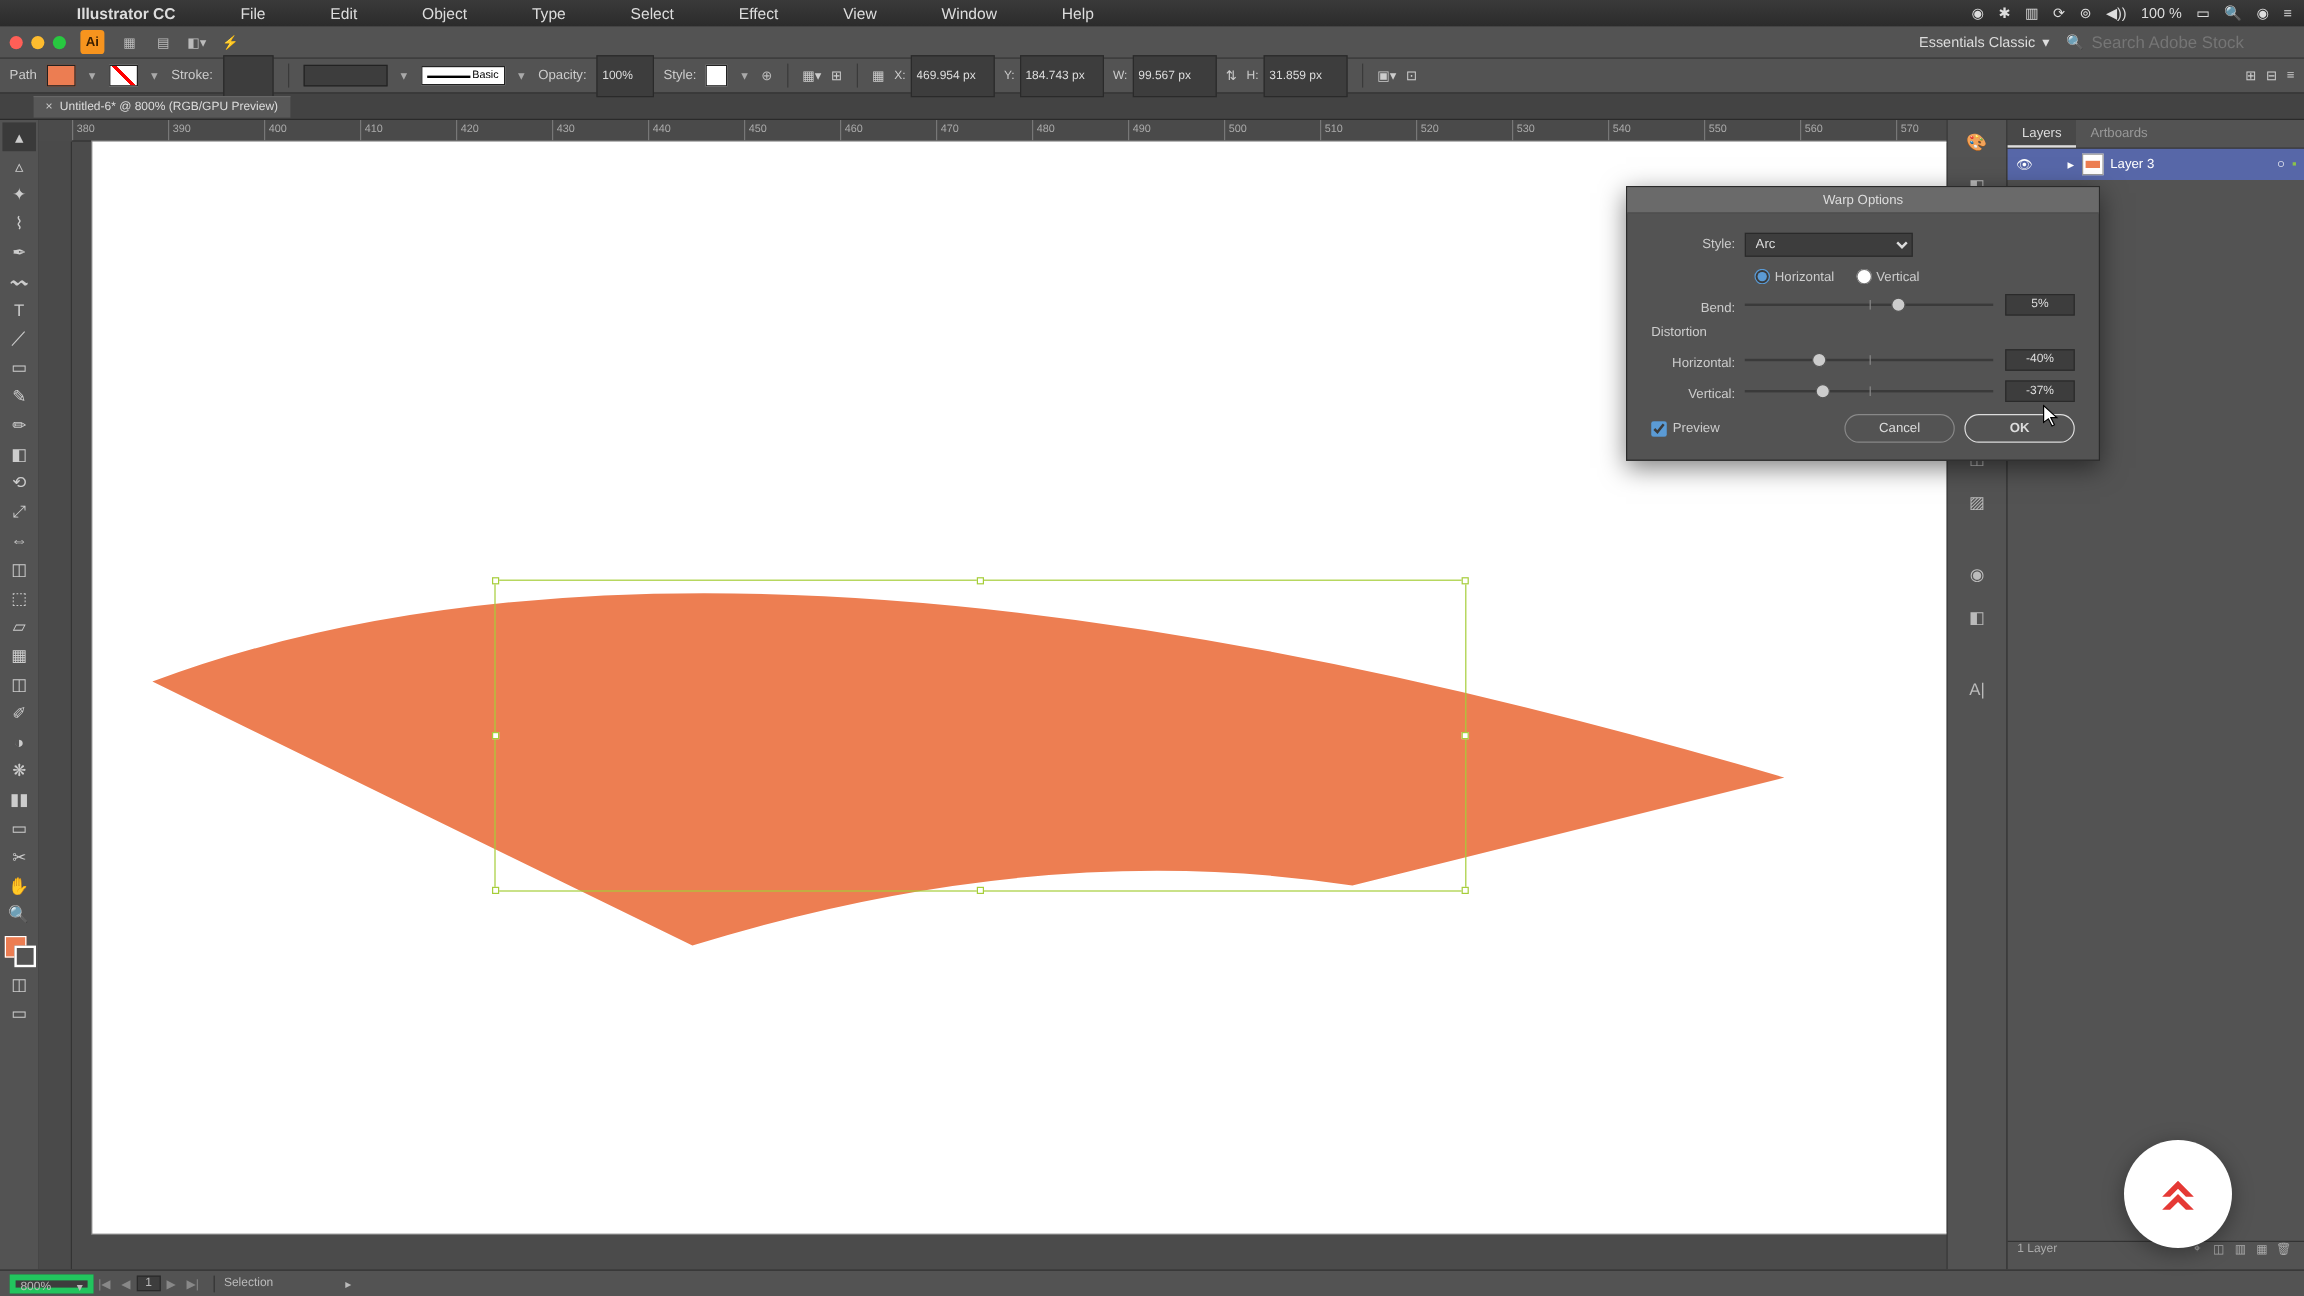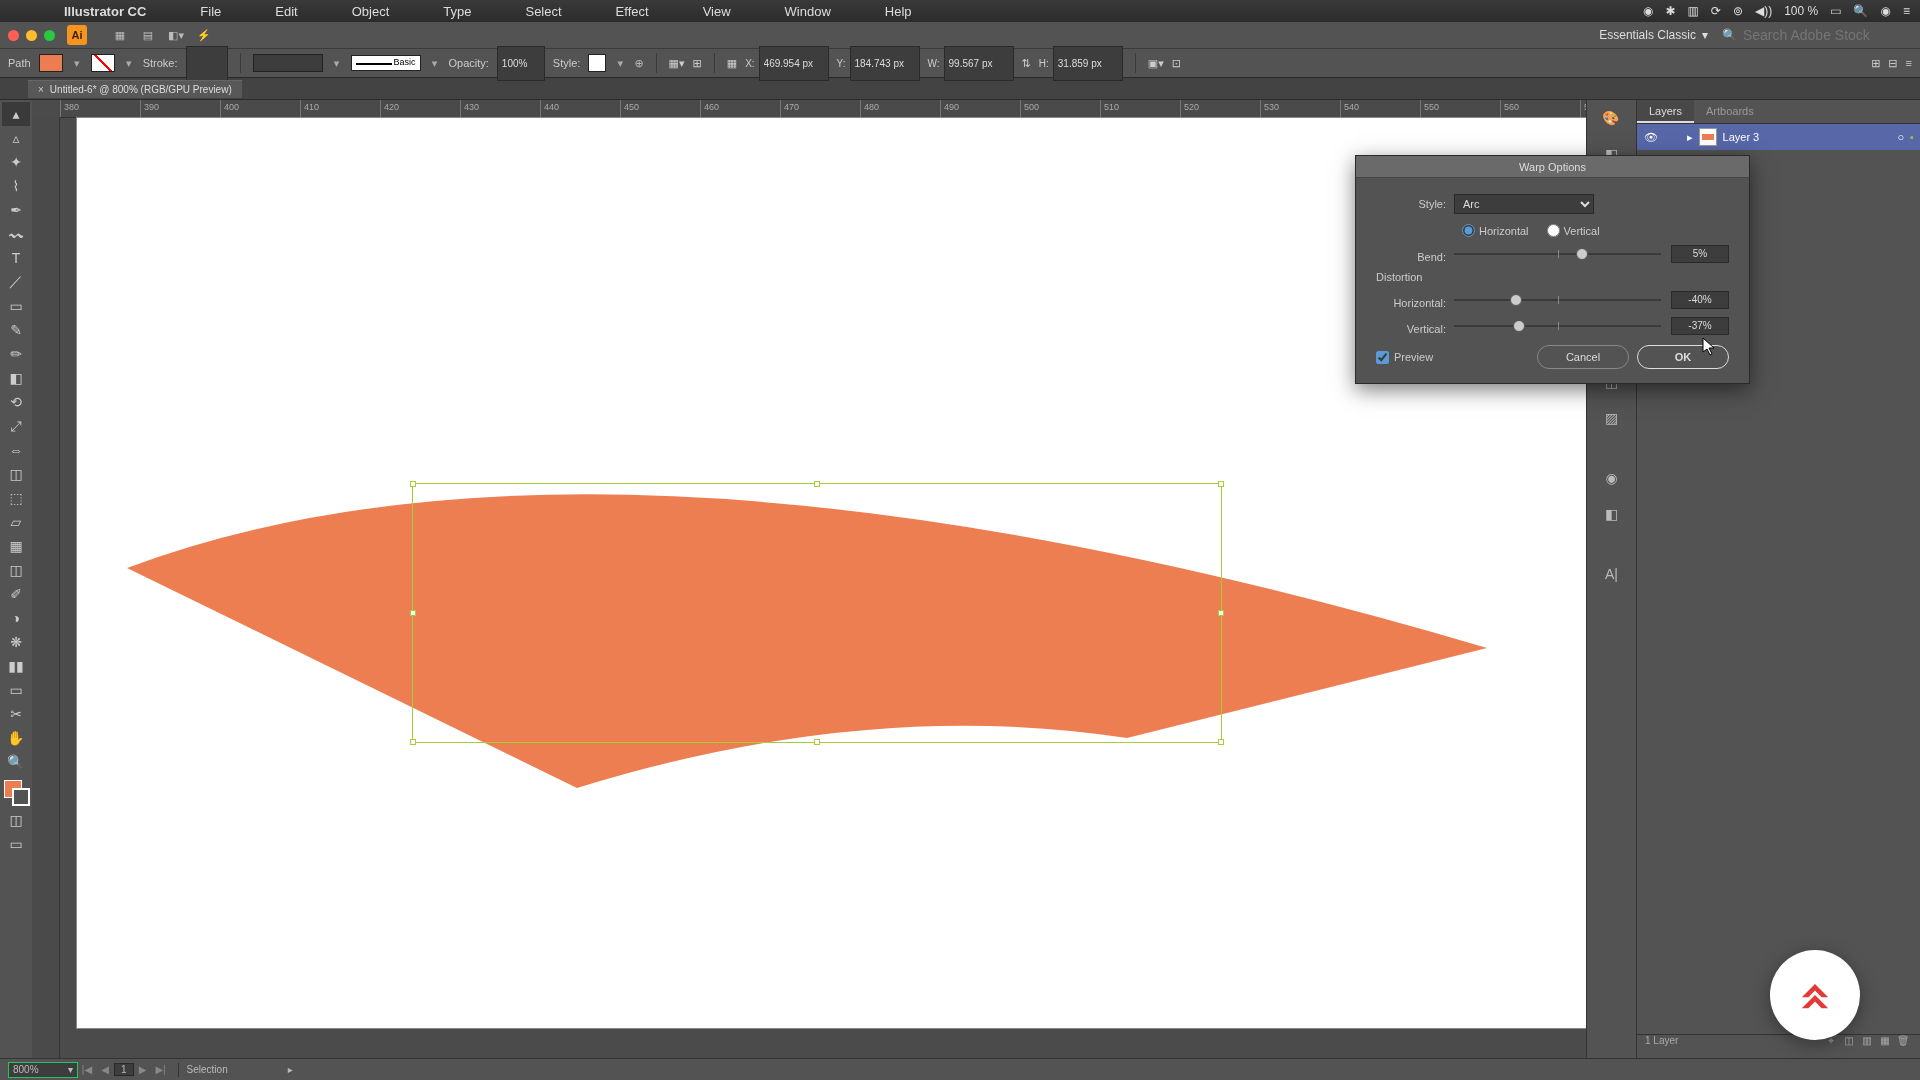--- a/index.html
+++ b/index.html
@@ -11,21 +11,21 @@
 .mac-menubar .app-name { font-weight: 600; margin-right: 14px; }
 .mac-menubar .menu-item { margin-right: 14px; cursor: default; }
 .mac-menubar .right { margin-left: auto; display: flex; align-items: center; gap: 12px; }
 .mac-menubar .right span { font-size: 12px; }
 
 
 .app-topbar { height: 26px; background: #535353; display: flex; align-items: center; padding: 0 8px; }
 .traffic { display: flex; gap: 7px; margin-right: 12px; }
 .traffic .dot { width: 11px; height: 11px; border-radius: 50%; }
 .dot.red { background:#ff5f57;} .dot.yellow{background:#febc2e;} .dot.green{background:#28c840;}
-.app-topbar .ai-badge { width:20px; height:20px; background:#f7941e; color:#3b1f00; font-weight:700; font-size:11px; display:flex; align-items:center; justify-content:center; border-radius:3px; margin-right:22px;}
+.app-topbar .ai-badge { width:20px; height:20px; background:#f7941e; color:#3b1f00; font-weight:700; font-size:11px; display:flex; align-items:center; justify-content:center; border-radius:3px; margin-right:10px;}
 .app-topbar .tb-icon { width:22px; height:22px; display:flex; align-items:center; justify-content:center; margin-right:6px; color:#bbb; }
 .app-topbar .spacer { flex:1; }
 .app-topbar .workspace { color:#ddd; font-size:12px; margin-right:14px; display:flex; align-items:center; gap:6px;}
 .app-topbar .search { display:flex; align-items:center; gap:6px; color:#999; font-size:12px; width:190px; }
 .app-topbar .search input { background:transparent; border:none; color:#ccc; font-size:14px; width:150px; outline:none;}
 
 
 .control-bar { height: 30px; background: #535353; border-top:1px solid #3a3a3a; border-bottom:1px solid #2a2a2a; display:flex; align-items:center; padding:0 8px; gap:8px; font-size:11px; color:#ccc;}
 .control-bar .label { color:#ccc; }
 .control-bar .swatch { width:24px; height:18px; border:1px solid #222; display:inline-block; }
@@ -71,21 +71,21 @@
 .h-tl{top:-3px;left:-3px;} .h-tr{top:-3px;right:-3px;} .h-bl{bottom:-3px;left:-3px;} .h-br{bottom:-3px;right:-3px;}
 .h-tm{top:-3px;left:50%;margin-left:-3px;} .h-bm{bottom:-3px;left:50%;margin-left:-3px;}
 .h-ml{top:50%;left:-3px;margin-top:-3px;} .h-mr{top:50%;right:-3px;margin-top:-3px;}
 
 
 .right-dock { width:50px; background:#535353; border-left:1px solid #333; display:flex; flex-direction:column; align-items:center; padding-top:6px; gap:12px;}
 .right-dock .dock-icon { width:24px; height:24px; color:#bbb; display:flex; align-items:center; justify-content:center; font-size:14px;}
 .right-dock .dock-sep { height:12px; }
 
 
-.layers-panel { width:284px; background:#535353; border-left:1px solid #333; display:flex; flex-direction:column;}
+.layers-panel { width:248px; background:#535353; border-left:1px solid #333; display:flex; flex-direction:column;}
 .layers-panel .panel-tabs { display:flex; height:24px; border-bottom:1px solid #333; font-size:11px;}
 .layers-panel .panel-tabs .ptab { padding:5px 12px; color:#999;}
 .layers-panel .panel-tabs .ptab.active { color:#ddd; background:#484848; border-bottom:2px solid #ddd;}
 .layers-panel .layer-row { display:flex; align-items:center; height:26px; padding:0 6px; gap:6px; background:#5767a8; color:#fff; font-size:11px;}
 .layers-panel .layer-row .eye { width:16px; text-align:center;}
 .layers-panel .layer-row .lock { width:16px;}
 .layers-panel .layer-row .thumb { width:18px; height:18px; background:#fff; border:1px solid #999; display:flex; align-items:center; justify-content:center;}
 .layers-panel .layer-row .thumb .mini-shape{ width:12px; height:6px; background:#ed7e52;}
 .layers-panel .panel-footer { margin-top:auto; height:24px; border-top:1px solid #333; display:flex; align-items:flex-start; padding:0 8px; font-size:10px; color:#aaa; gap:auto;}
 .layers-panel .panel-footer .fspacer{flex:1;}
@@ -114,21 +114,21 @@
 .dialog .buttons .bspacer{flex:1;}
 .dialog .btn { width:92px; height:24px; border-radius:12px; border:1px solid #888; background:#535353; color:#ddd; display:flex; align-items:center; justify-content:center; margin-left:8px; cursor:pointer;}
 .dialog .btn.primary { border:1.5px solid #ddd; font-weight:600;}
 .dialog input[type=checkbox]{ accent-color:#5b9bd5;}
 
 
 .cursor { position:absolute; top:337px; left:1702px; width:14px; height:20px; pointer-events:none; z-index:100;}
 
 
 .status-bar { position:absolute; bottom:0; left:0; right:0; height:22px; background:#535353; border-top:1px solid #333; display:flex; align-items:center; padding:0 8px; font-size:10px; color:#bbb;}
-.status-bar .zoom { width:70px; background:#3d3d3d; border:1px solid #22c55e; height:16px; display:flex; align-items:center; padding:0 4px;}
+.status-bar .zoom { width:70px; background:#3d3d3d; border:5px solid #22c55e; height:16px; display:flex; padding:0 4px;}
 .status-bar .nav-btn { width:18px; text-align:center; color:#888;}
 .status-bar .sep { width:1px; height:14px; background:#333; margin:0 8px;}
 
 
 .brand-badge { position:absolute; bottom:40px; right:60px; width:90px; height:90px; border-radius:50%; background:#fff; box-shadow:0 4px 18px rgba(0,0,0,.35); display:flex; align-items:center; justify-content:center;}
 .brand-badge svg { width:44px; height:44px;}
 </style>
 </head>
 <body>
 

